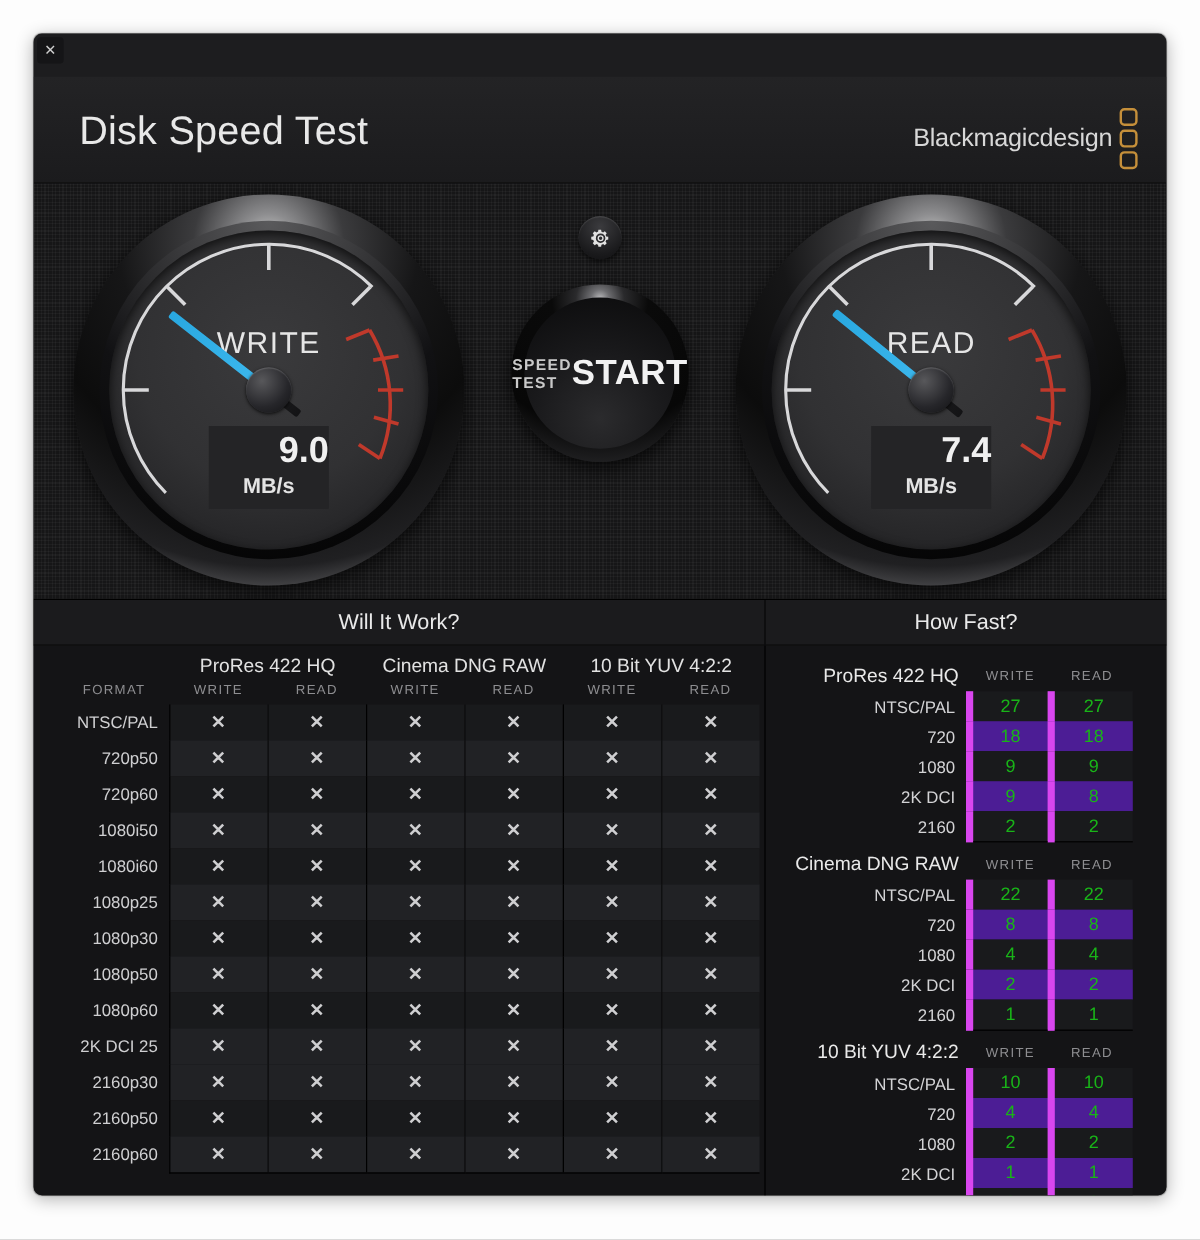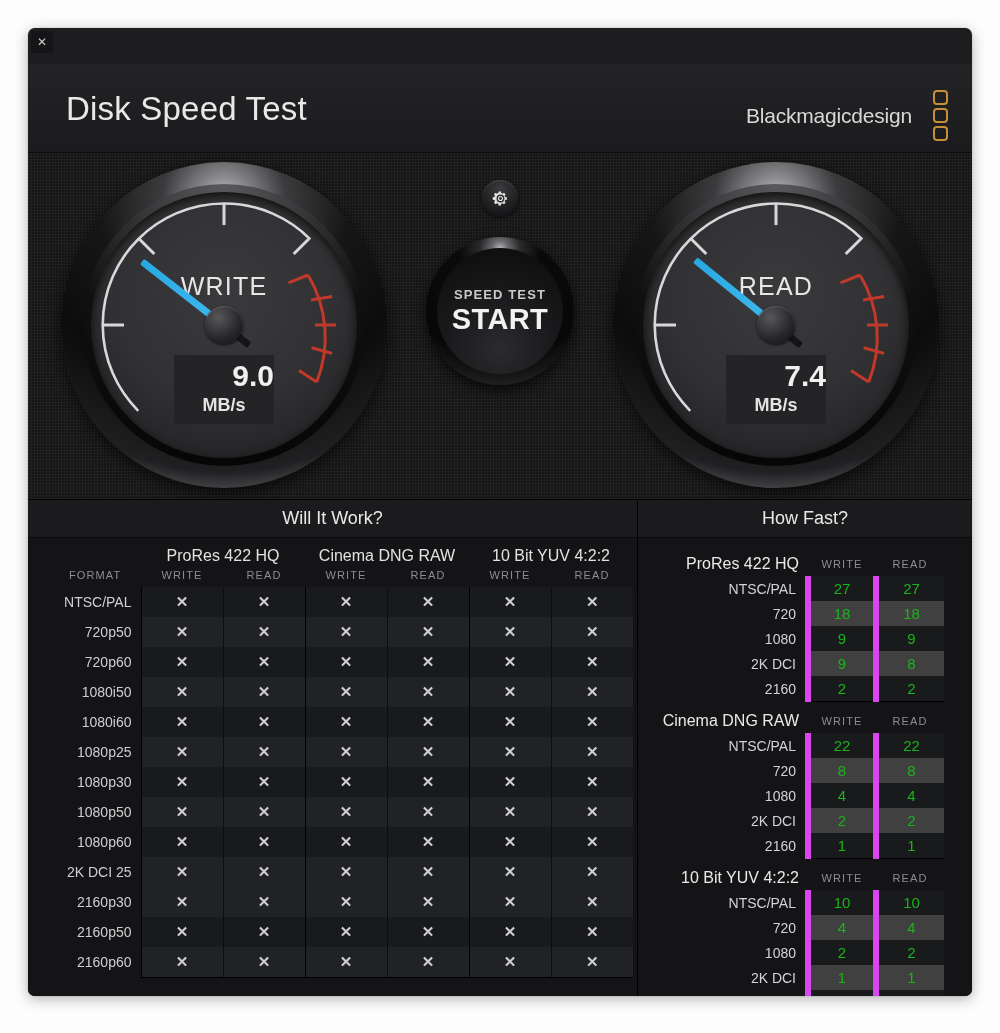--- a/index.html
+++ b/index.html
@@ -36,21 +36,21 @@
     border-bottom: 1px solid #0c0c0d;
     margin-top: 36px;
   }
   #app-title {
     position: absolute; left: 38px; top: 26px;
     font-size: 33px; font-weight: 300;
     color: #e8e8e8; letter-spacing: 0.2px;
   }
   #brand {
     position: absolute; right: 24px; top: 26px;
-    display: flex; align-items: center; gap: 21px;
+    display: flex; align-items: center; gap: 6px;
   }
   #brand-text { font-size: 21px; font-weight: 300; color: #d8d8d8; letter-spacing: -0.2px; }
   #brand-logo { display: flex; flex-direction: column; gap: 3px; }
   #brand-logo i {
     display: block; width: 15px; height: 15px;
     border: 2px solid #c58f3a; border-radius: 4px;
   }
   
   #gauge-panel {
     position: relative; height: 347px;
@@ -132,21 +132,21 @@
     margin-top: 21px;
     width: 148px; height: 148px; border-radius: 50%;
     background: radial-gradient(circle at 50% 8%, #b9b9bb 0%, #6d6d70 5%, #2a2a2c 13%, #0a0a0a 26%, #070707 70%, #242426 92%, #6f6f72 99%);
     display: flex; align-items: center; justify-content: center;
     box-shadow: 0 5px 14px rgba(0,0,0,0.7);
     cursor: pointer;
   }
   #start-inner {
     width: 126px; height: 126px; border-radius: 50%;
     background: radial-gradient(circle at 50% 80%, #2b2b2d 0%, #1a1a1c 45%, #0a0a0b 100%);
-    display: flex; flex-direction: column; align-items: center; justify-content: center;
+    display: flex; flex-direction: row; align-items: center; justify-content: center;
   }
   #start-sub { font-size: 13px; font-weight: 700; color: #c9c9c9; letter-spacing: 1.1px; }
   #start-main { font-size: 29px; font-weight: 700; color: #f2f2f2; letter-spacing: 0.4px; margin-top: 1px; }
   
   #lower {
     position: relative;
     display: flex;
     height: 531px;
     background: #141416;
   }
@@ -202,21 +202,21 @@
   }
   .hf-row-lab {
     font-size: 14px; color: #d3d3d5; text-align: right;
     padding-right: 9px; height: 25px; white-space: nowrap;
   }
   .hf-num {
     text-align: center; height: 25px;
     font-size: 15px; color: #19b418; background: #191a1c;
     border-left: 6px solid #d946ef;
   }
-  .hf-num.alt { background: #404040; }
+  .hf-num.alt { background: #4c1d95; }
   .hf-grp-end .hf-num { border-bottom: 1px solid #000; }
 </style>
 </head>
 <body>
 
 <div id="app-window">
 
   <div id="close-btn">✕</div>
 
   <div id="title-bar">

